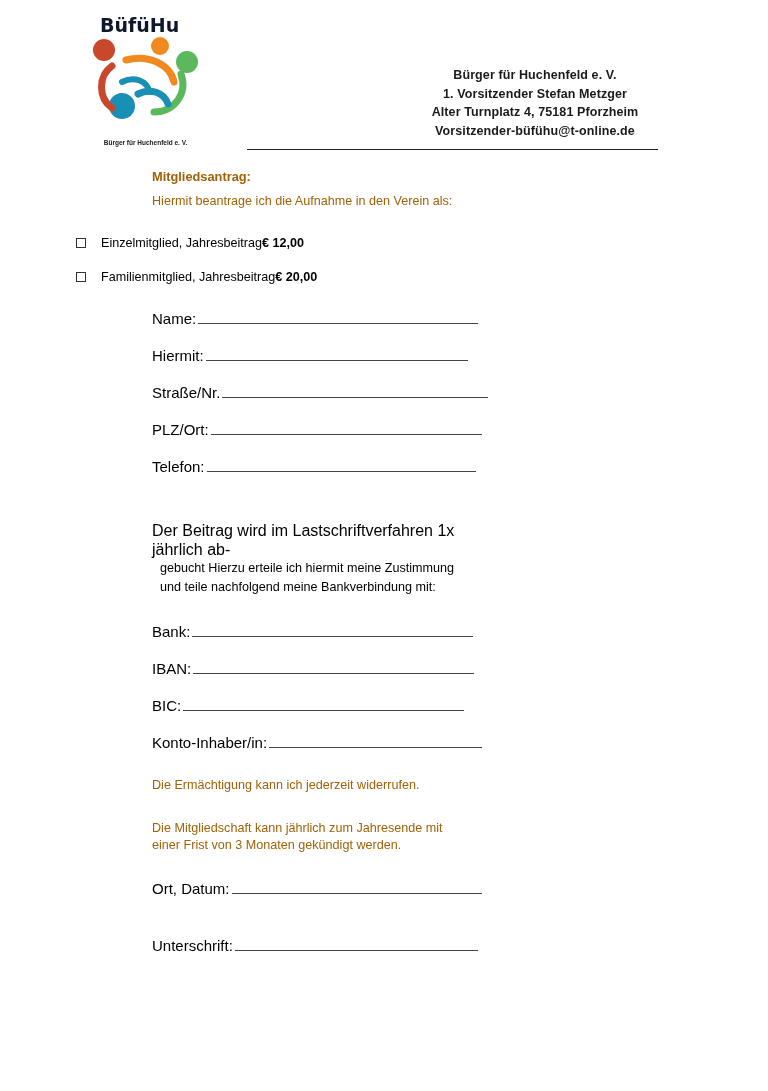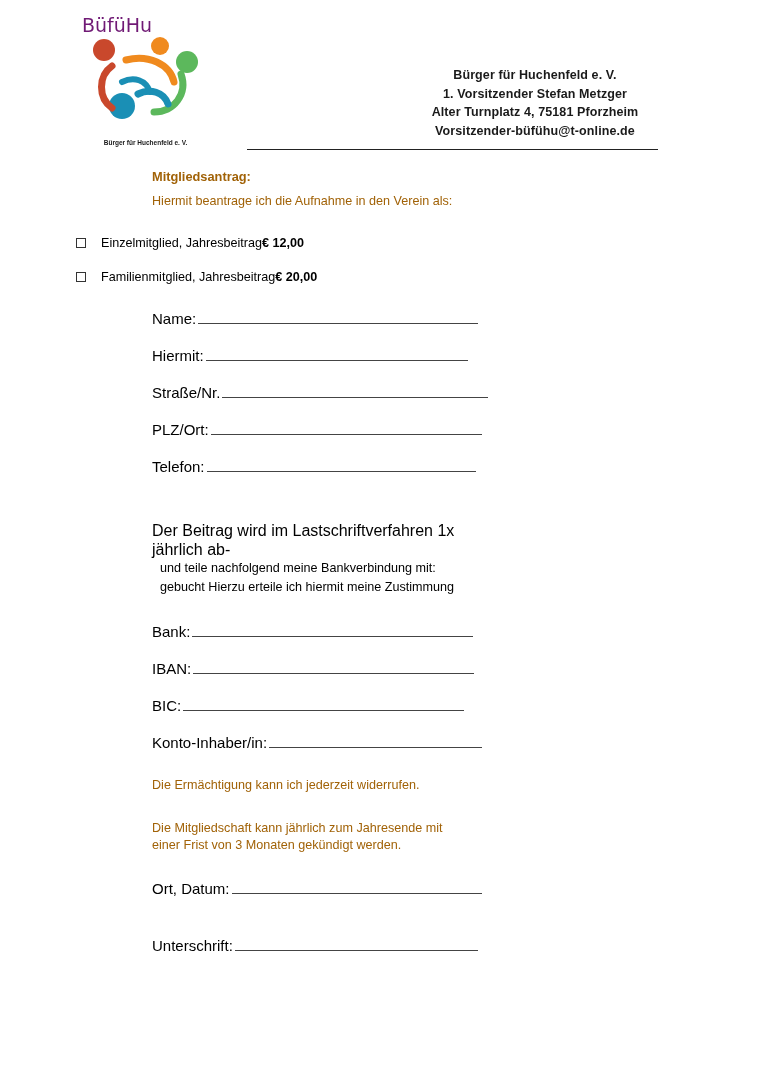--- a/index.html
+++ b/index.html
@@ -30,25 +30,25 @@
   .logo-block {
     position: absolute;
     left: 78px;
     top: 4px;
     width: 135px;
     height: 132px;
   }
   .logo-wordmark {
     position: absolute;
     top: 0;
-    left: 4px;
+    left: 22px;
     font-family: "DejaVu Sans", sans-serif;
-    font-weight: normal;
+    font-weight: bold;
     font-size: 19px;
-    color: #701a75;
+    color: #0f172a;
     letter-spacing: 0px;
   }
   .logo-graphic {
     position: absolute;
     top: 22px;
     left: 0px;
     width: 135px;
     height: 88px;
   }
   .logo-caption {
@@ -233,22 +233,22 @@
     <div class="field">
       <span>Telefon:</span><span class="dots" style="width:269px"></span>
     </div>
     <div class="gap-l"></div>
 
     <div class="gap-xl"></div>
 
     <div class="para">
       <div>Der Beitrag wird im Lastschriftverfahren 1x jährlich ab-</div>
     </div>
+    <div class="para-line2">gebucht Hierzu erteile ich hiermit meine Zustimmung</div>
     <div class="para-line2">und teile nachfolgend meine Bankverbindung mit:</div>
-    <div class="para-line2">gebucht Hierzu erteile ich hiermit meine Zustimmung</div>
 
     <div class="gap-xl"></div>
 
     <div class="field">
       <span>Bank:</span><span class="dots" style="width:281px"></span>
     </div>
     <div class="gap-l"></div>
     <div class="field">
       <span>IBAN:</span><span class="dots" style="width:281px"></span>
     </div>

